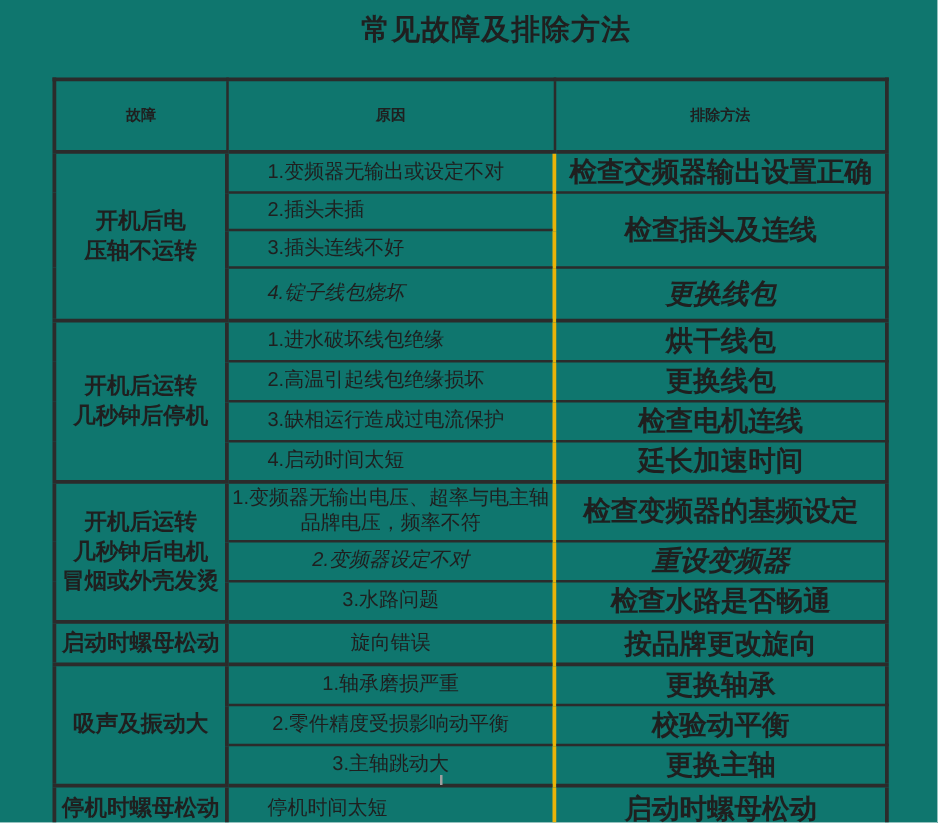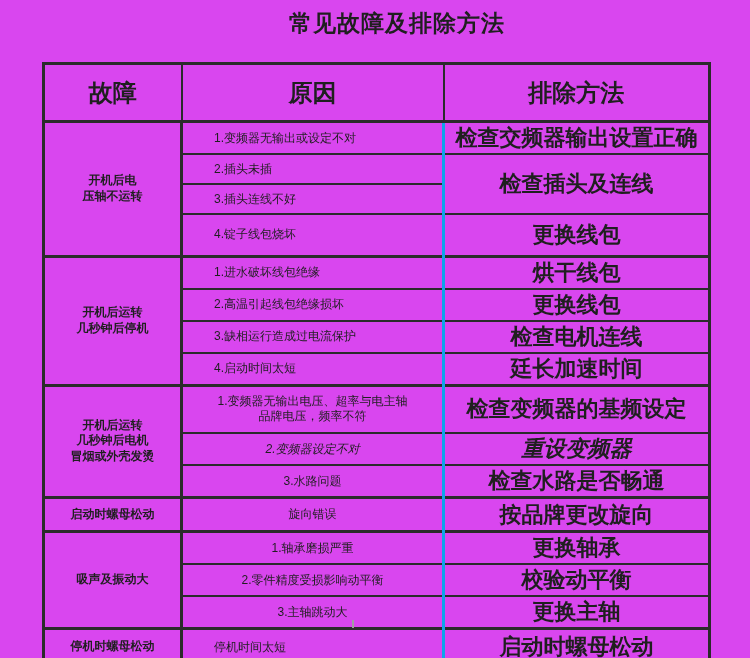--- a/index.html
+++ b/index.html
@@ -1,17 +1,17 @@
 <!DOCTYPE html>
 <html><head>
 <meta charset="utf-8">
 <style>
   html,body { margin:0; padding:0; background:#ffffff; }
   .page {
-    position:relative; width:750px; height:658px; background:#d946ef;
+    position:relative; width:750px; height:658px; background:#0f766e;
     font-family:"Liberation Sans", sans-serif; color:#1f1f1f; overflow:hidden;
   }
   .title {
     position:absolute; top:8px; left:0; width:100%; margin:0;
     padding-left:44px; box-sizing:border-box;
     text-align:center; font-size:23px; font-weight:700; letter-spacing:1px;
   }
   table.fault-table {
     position:absolute; left:42px; top:62px; width:666px;
     border-collapse:collapse; table-layout:fixed;
@@ -19,25 +19,25 @@
   }
   col.c1 { width:138px; }
   col.c2 { width:262px; }
   col.c3 { width:266px; }
   th, td {
     border:2px solid #2b2b2b; padding:0;
     vertical-align:middle; text-align:center;
     overflow:hidden; white-space:nowrap;
   }
   thead th {
-    height:55px; font-size:24px; font-weight:700; border-bottom:3px solid #2b2b2b;
+    height:55px; font-size:12px; font-weight:700; border-bottom:3px solid #2b2b2b;
   }
-  td.fault  { font-size:12px; font-weight:600; line-height:1.3; white-space:normal; }
-  td.cause  { font-size:12px; font-weight:500; line-height:1.25;
-              border-left:3px solid #2b2b2b; border-right:3px solid #0ea5e9; white-space:normal; }
+  td.fault  { font-size:18px; font-weight:600; line-height:1.3; white-space:normal; }
+  td.cause  { font-size:16px; font-weight:500; line-height:1.25;
+              border-left:3px solid #2b2b2b; border-right:3px solid #eab308; white-space:normal; }
   td.cause.left { text-align:left; padding-left:31px; }
   td.remedy { font-size:22px; font-weight:600; }
   tr.group-start td { border-top:3px solid #2b2b2b; }
   .artifact {
     position:absolute; left:352px; top:620px; width:2px; height:8px; background:#9f9f9f;
   }
 </style>
 </head>
 <body>
 
@@ -63,21 +63,21 @@
           <td class="cause left">1.变频器无输出或设定不对</td>
           <td class="remedy" rowspan="1">检查交频器输出设置正确</td>
         </tr>
         <tr style="height: 30px;">
           <td class="cause left">2.插头未插</td>
           <td class="remedy" rowspan="2">检查插头及连线</td>
         </tr>
         <tr style="height: 30px;">
           <td class="cause left">3.插头连线不好</td>
         </tr>
-        <tr style="height: 42px;">
+        <tr style="height: 42px; font-style: italic;">
           <td class="cause left">4.锭子线包烧坏</td>
           <td class="remedy" rowspan="1">更换线包</td>
         </tr>
         <tr class="group-start" style="height: 30px;">
           <td class="fault" rowspan="4">开机后运转<br>几秒钟后停机</td>
           <td class="cause left">1.进水破坏线包绝缘</td>
           <td class="remedy" rowspan="1">烘干线包</td>
         </tr>
         <tr style="height: 30px;">
           <td class="cause left">2.高温引起线包绝缘损坏</td>

